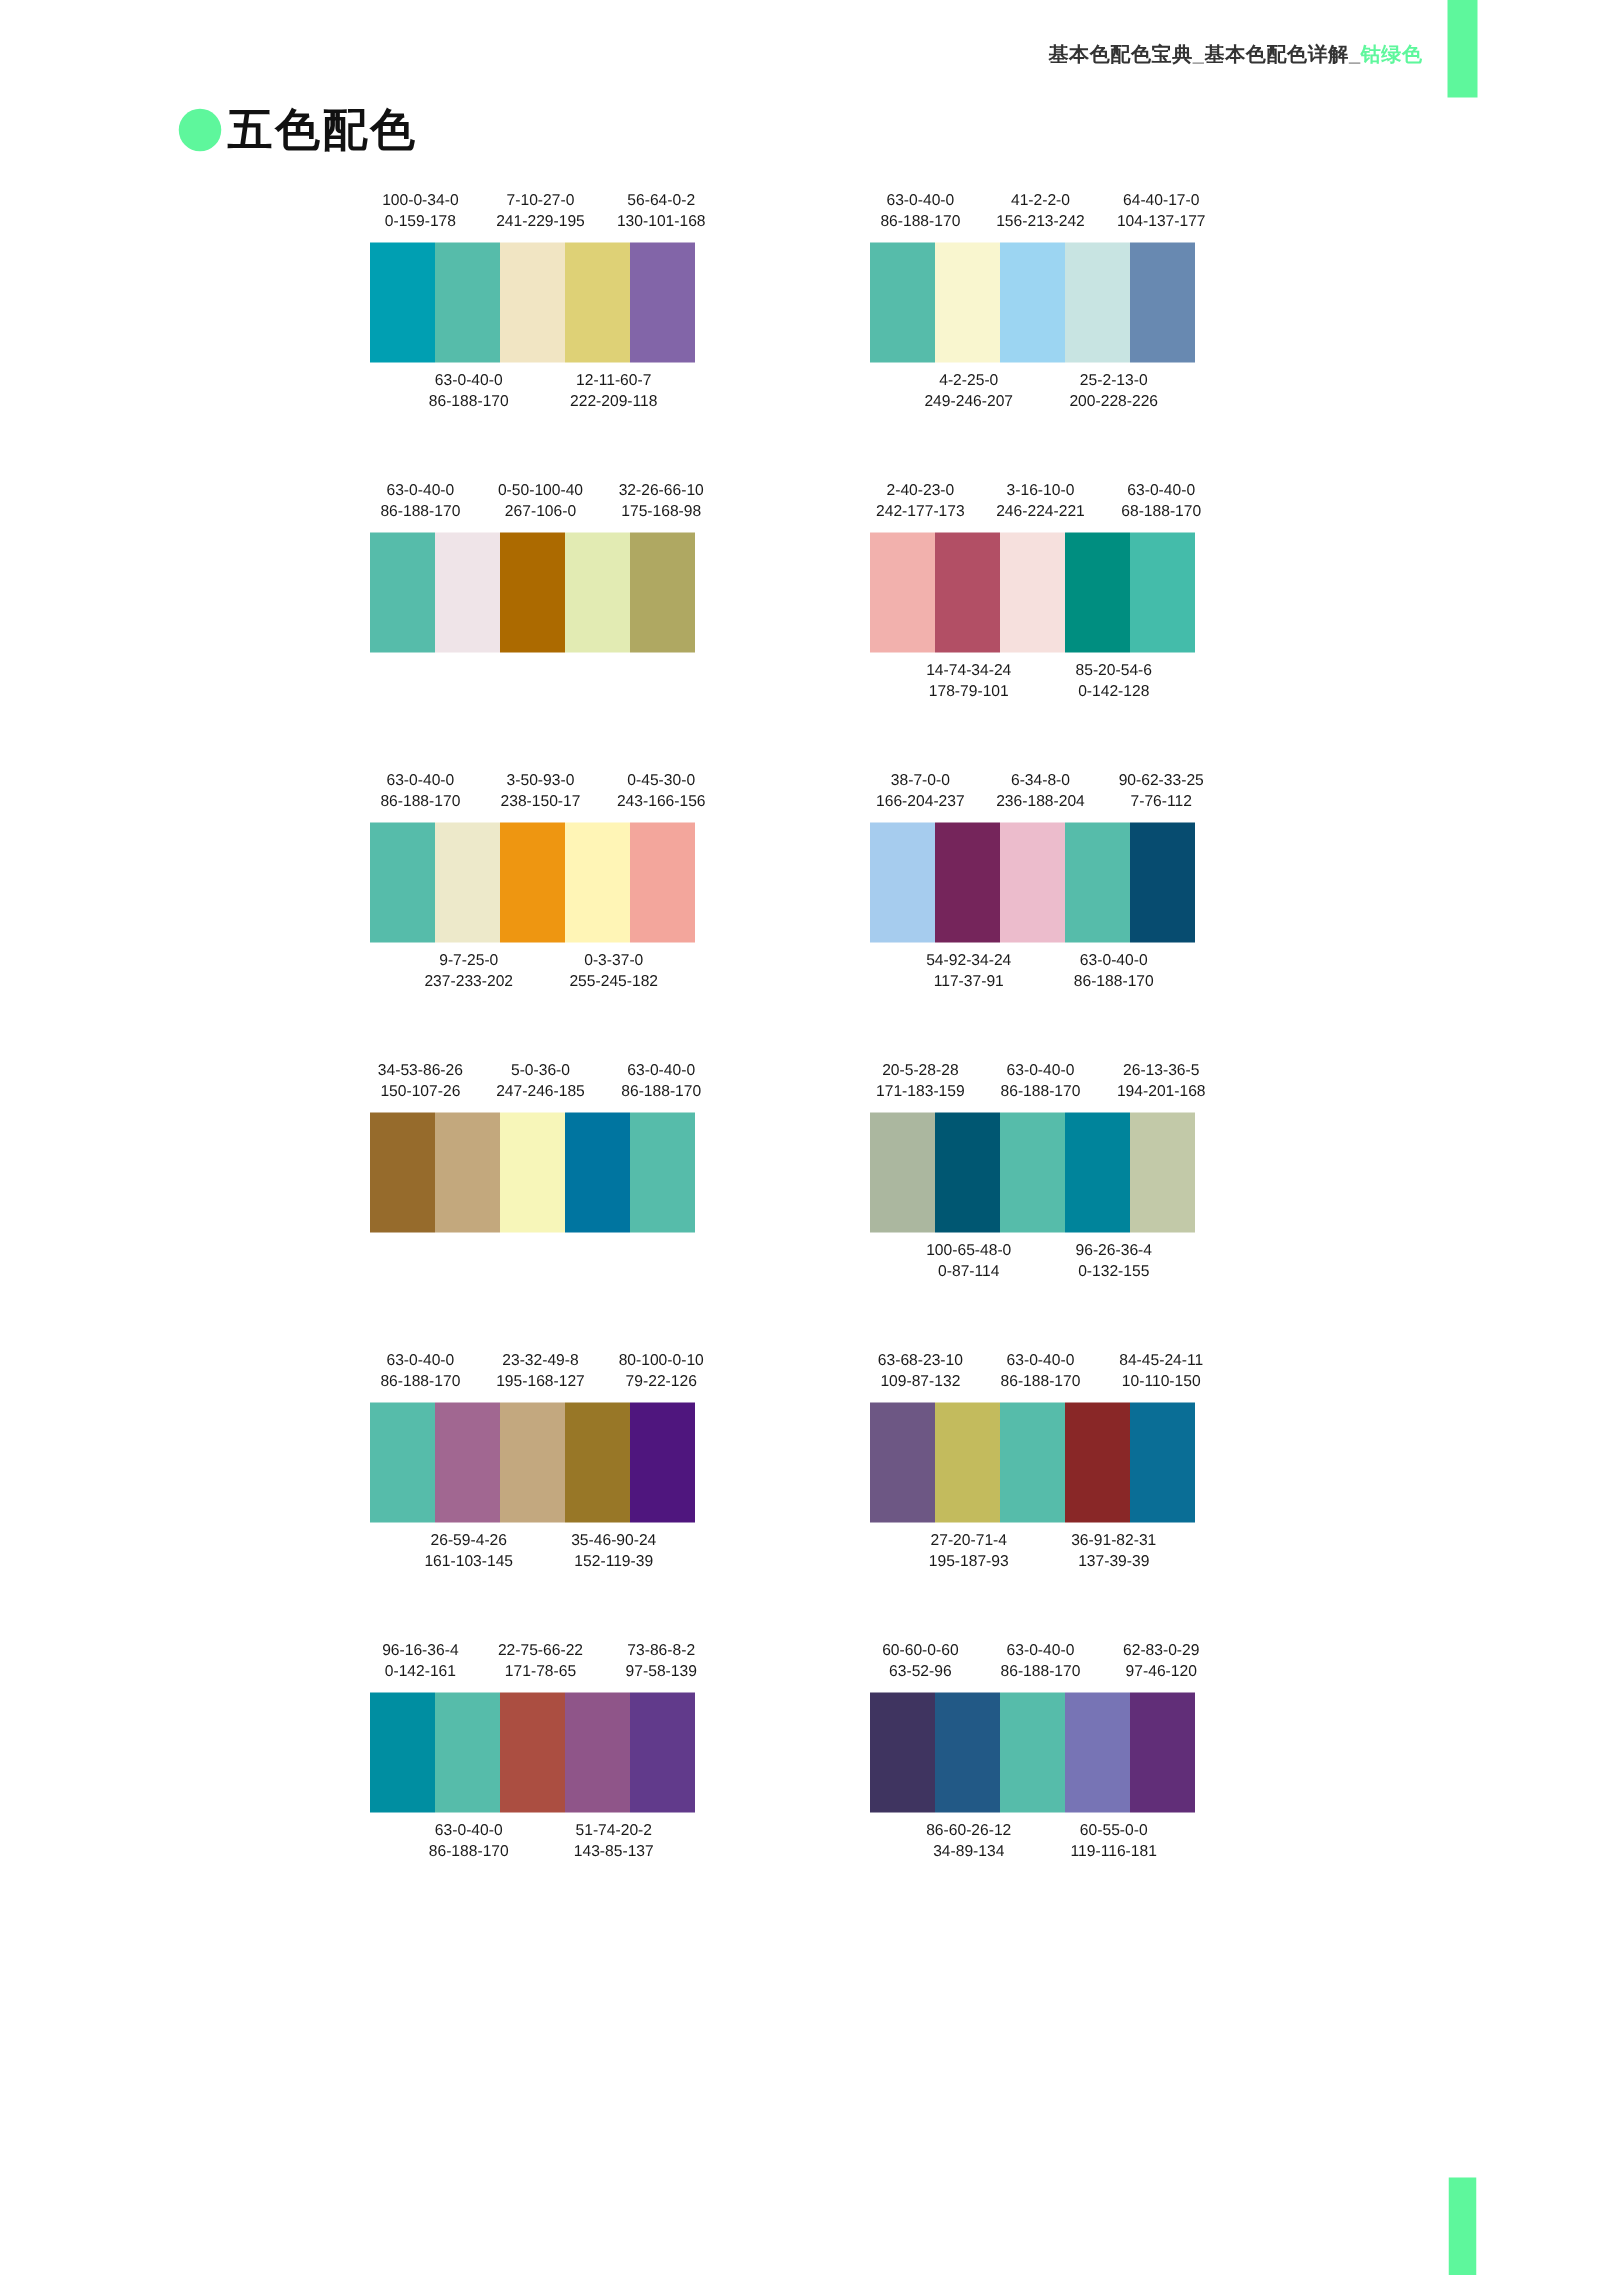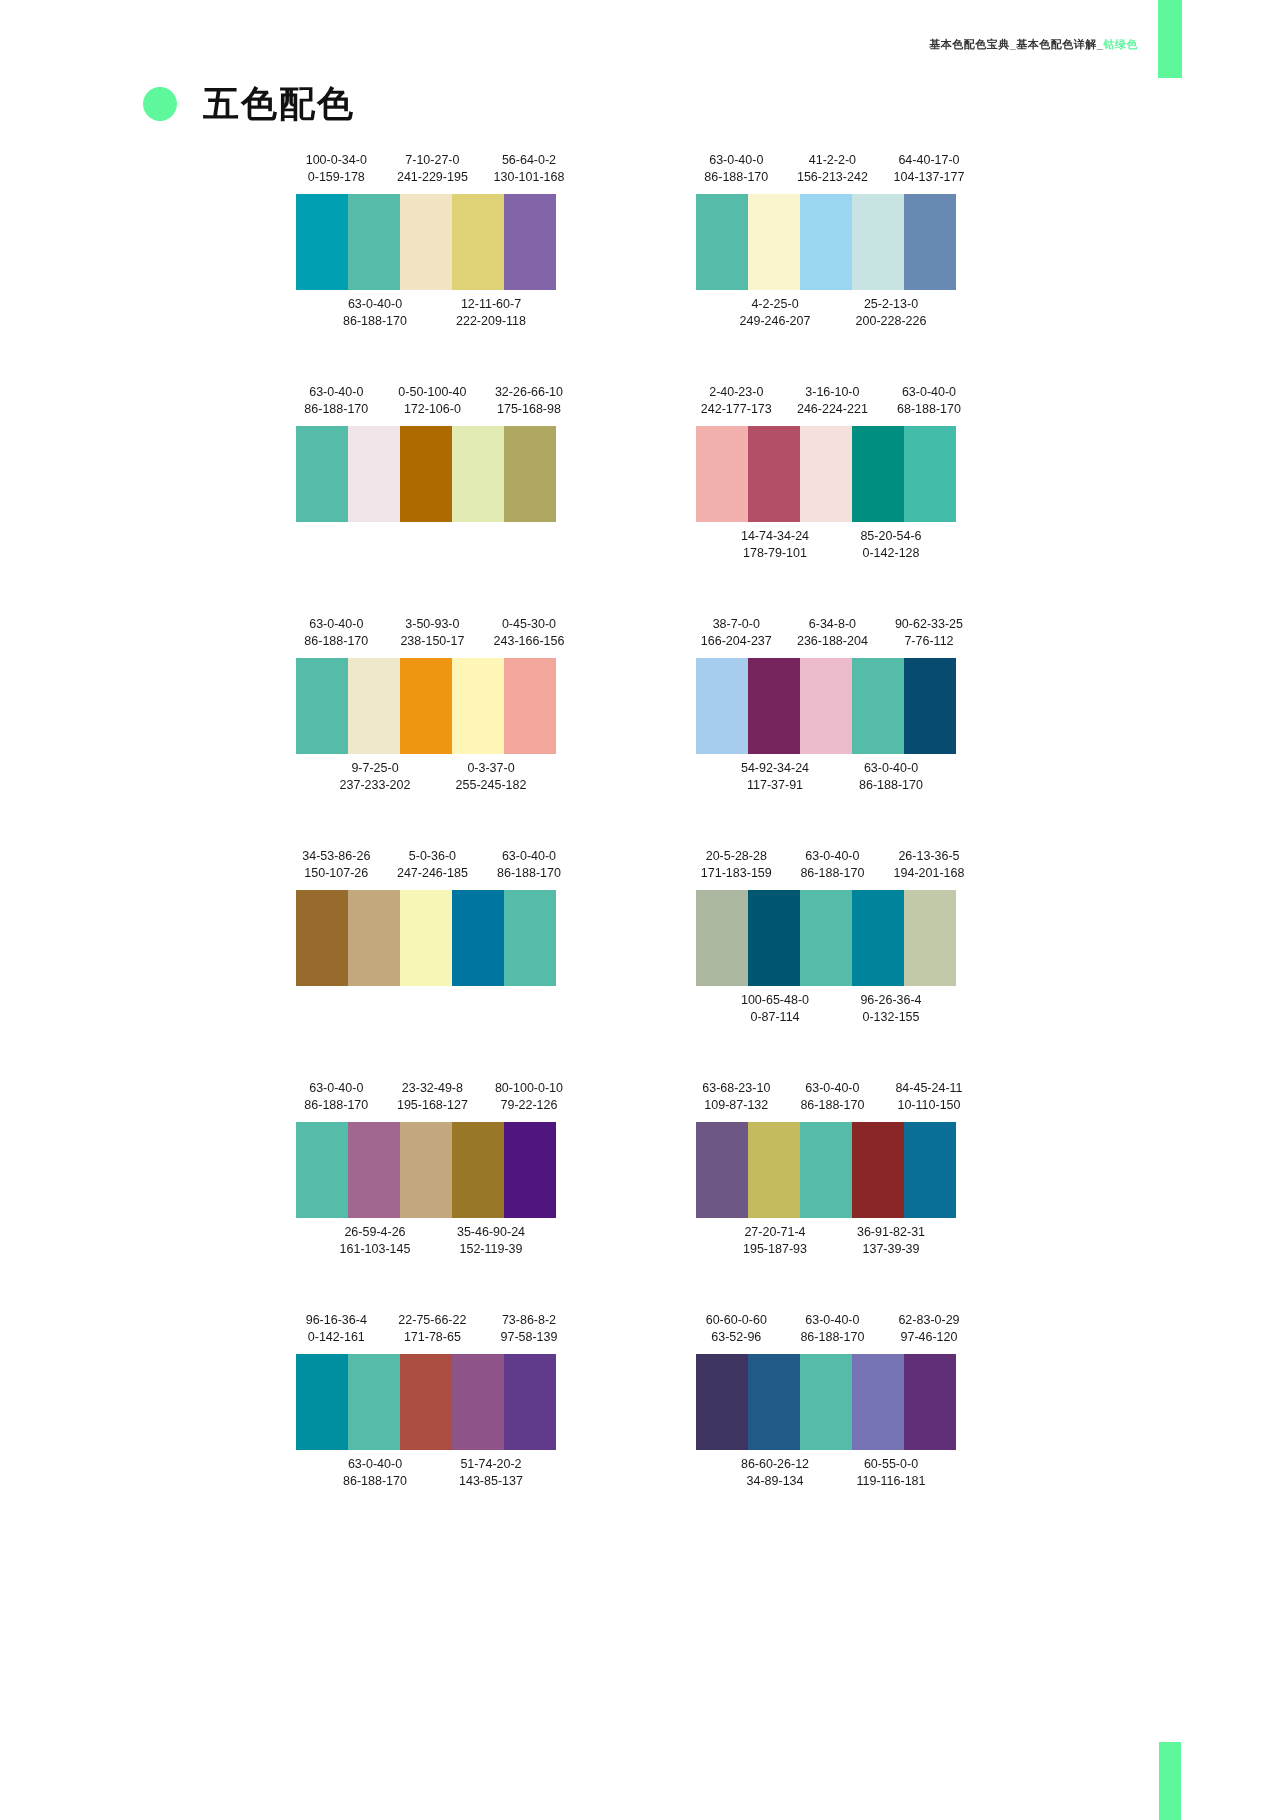--- a/index.html
+++ b/index.html
@@ -23,21 +23,21 @@
     top: 0; left: 0;
     width: 1280px;
     height: 80px;
   }
 
   .header-breadcrumb {
     position: absolute;
     right: 142px;
     top: 44px;
     transform: translateY(-50%);
-    font-size: 11px;
+    font-size: 16px;
     font-weight: bold;
     letter-spacing: 0.5px;
     color: #333333;
     white-space: nowrap;
   }
 
   .header-breadcrumb .accent {
     color: #5ef79c;
   }
 
@@ -59,21 +59,21 @@
     background: #5ef79c;
   }
 
   
   .page-title-row {
     position: absolute;
     left: 143px;
     top: 86px;
     display: flex;
     align-items: center;
-    gap: 26px;
+    gap: 5px;
   }
 
   .title-dot {
     width: 34px;
     height: 34px;
     border-radius: 50%;
     background: #5ef79c;
     flex: 0 0 auto;
   }
 
@@ -239,21 +239,21 @@
     </div>
     <div class="palette-row">
       <div class="palette-col left">
         <div class="label-strip top">
           <div class="swatch-label s1">
             <span class="cmyk">63-0-40-0</span>
             <span class="rgb">86-188-170</span>
           </div>
           <div class="swatch-label s3">
             <span class="cmyk">0-50-100-40</span>
-            <span class="rgb">172-106-0</span>
+            <span class="rgb">267-106-0</span>
           </div>
           <div class="swatch-label s5">
             <span class="cmyk">32-26-66-10</span>
             <span class="rgb">175-168-98</span>
           </div>
         </div>
         <div class="swatch-bar">
           <div class="swatch" title="63-0-40-0 / 86-188-170" style="background: rgb(86, 188, 170);"></div>
           <div class="swatch" title="7-12-6-0 / 239-228-232" style="background: rgb(239, 228, 232);"></div>
           <div class="swatch" title="0-50-100-40 / 172-106-0" style="background: rgb(172, 106, 0);"></div>

